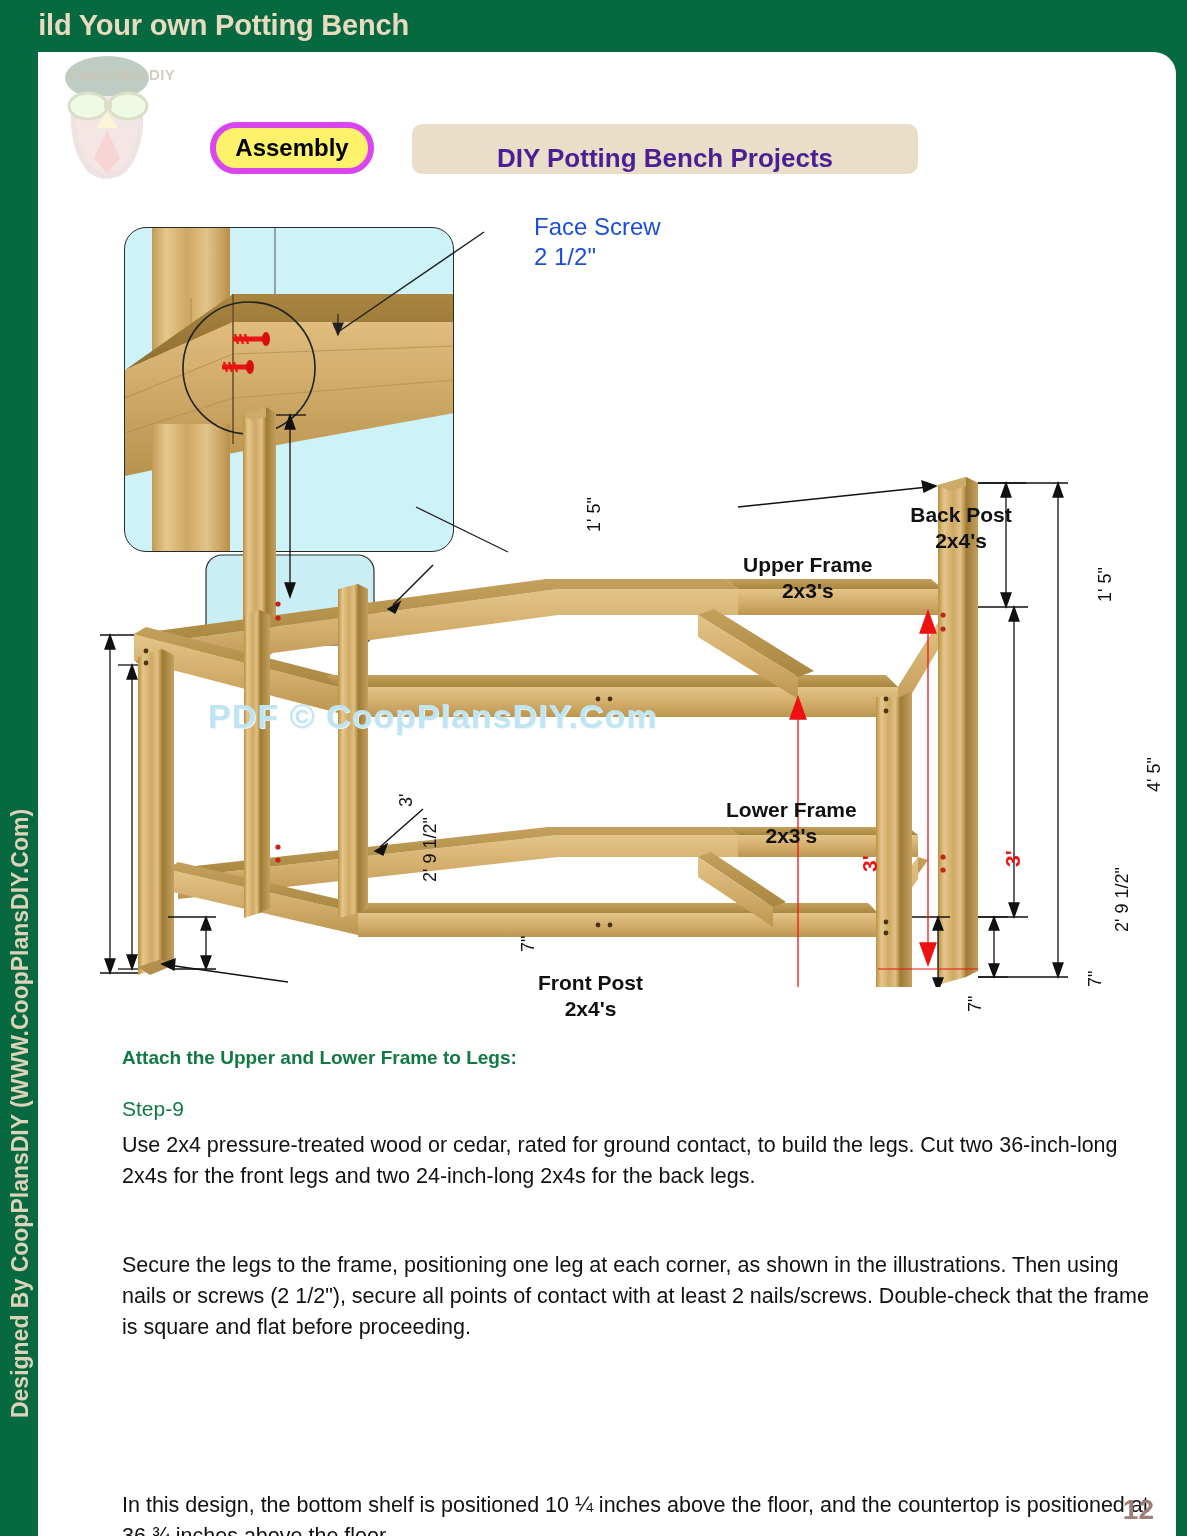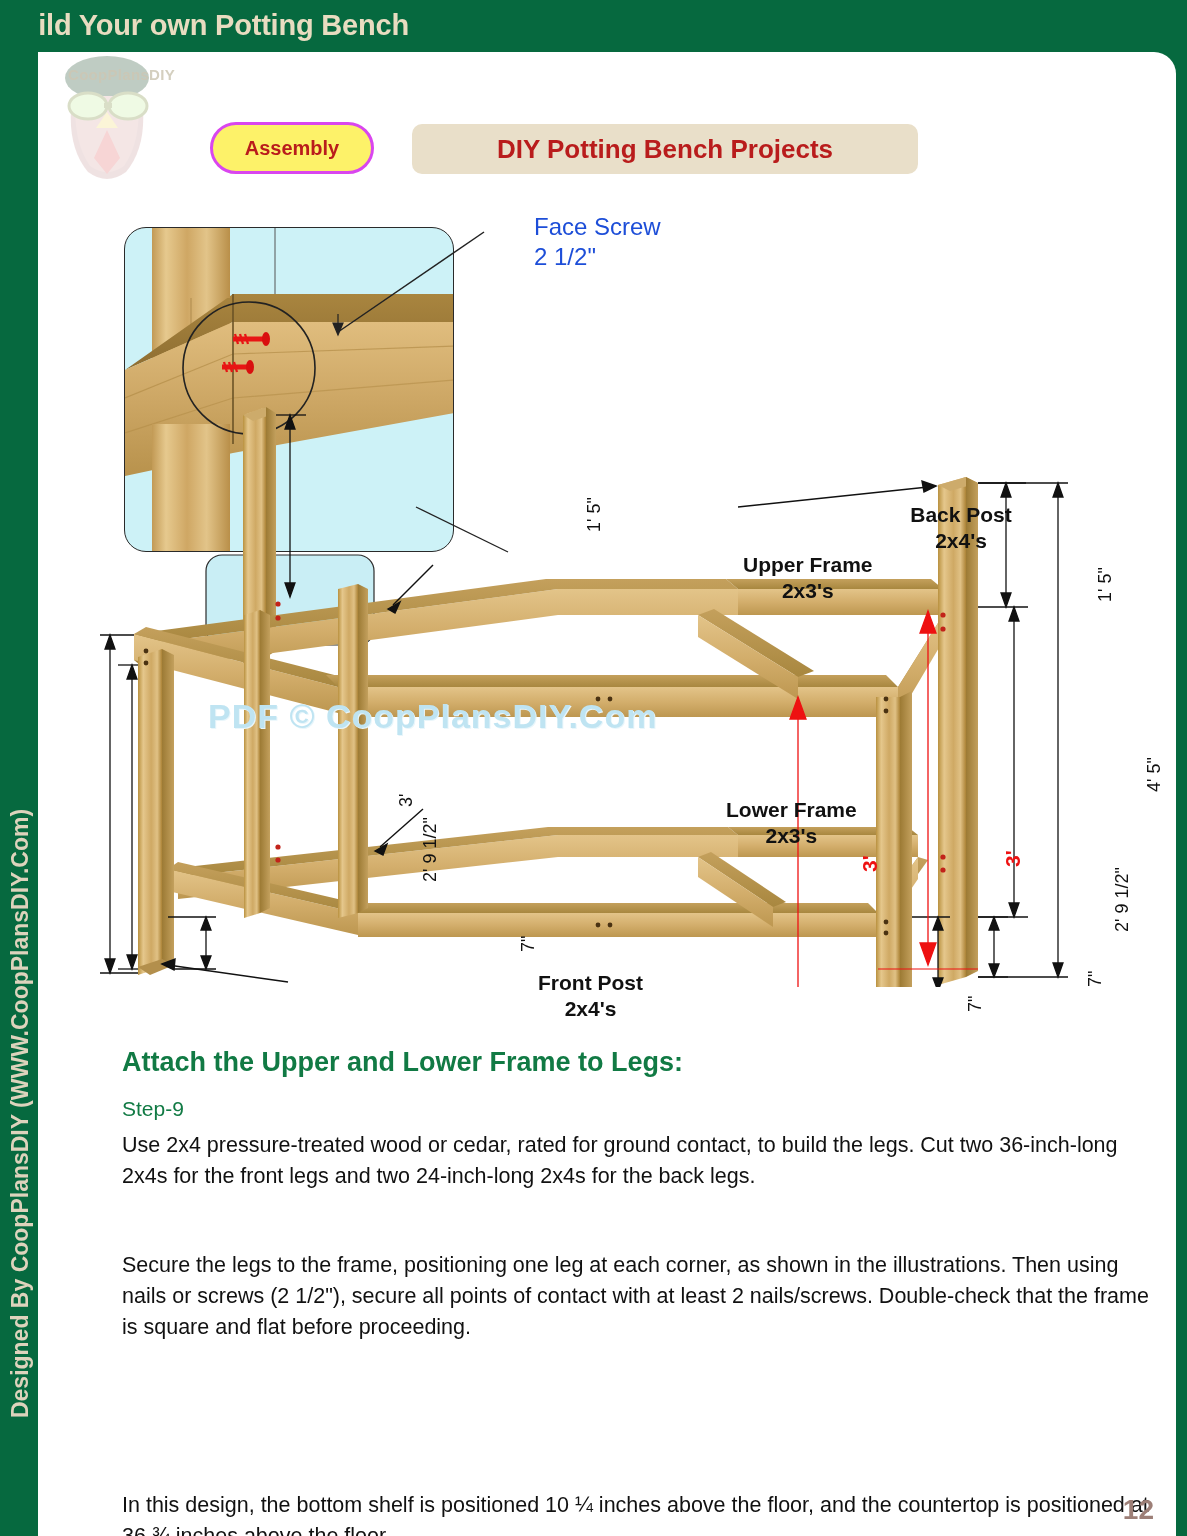--- a/index.html
+++ b/index.html
@@ -64,32 +64,32 @@
     font-size: 15px; font-weight: bold;
     color: #cdc7b4;
     letter-spacing: .3px;
     opacity: .85;
   }
   
   .badge-assembly {
     position: absolute; left: 172px; top: 70px;
     width: 164px; height: 52px;
     background: #fdf269;
-    border: 3px solid #d946ef;
+    border: 6px solid #d946ef;
     border-radius: 26px;
     display: flex; align-items: center; justify-content: center;
-    font-size: 20px; font-weight: bold; color: #b91c1c;
+    font-size: 24px; font-weight: bold; color: #000000;
   }
   .badge-projects {
     position: absolute; left: 374px; top: 72px;
     width: 506px; height: 50px;
     background: #e9dfc9;
     border-radius: 10px;
-    display: flex; align-items: center; justify-content: center;
-    font-size: 26px; font-weight: bold; color: #b91c1c;
+    display: flex; align-items: flex-end; justify-content: center;
+    font-size: 26px; font-weight: bold; color: #4c1d95;
   }
   
   .detail-box {
     position: absolute; left: 86px; top: 175px;
     width: 330px; height: 325px;
     background: #cdf2f7;
     border: 1.6px solid #2a2a2a;
     border-radius: 22px;
     overflow: hidden;
   }
@@ -122,21 +122,21 @@
     position: absolute; left: 170px; top: 645px;
     font-size: 34px; font-weight: bold;
     color: #bfe4f2;
     text-shadow: 1px 1px 0 #e9f6fb;
     letter-spacing: 1px;
     pointer-events: none;
   }
   
   .sect-head {
     position: absolute; left: 84px; top: 995px;
-    font-size: 27px; font-weight: bold; color: #117a44;
+    font-size: 19px; font-weight: bold; color: #117a44;
   }
   .step-label {
     position: absolute; left: 84px; top: 1045px;
     font-size: 21px; color: #117a44;
   }
   .body-text {
     position: absolute; left: 84px;
     width: 1030px;
     font-size: 21.5px; color: #111; line-height: 1.45;
   }

